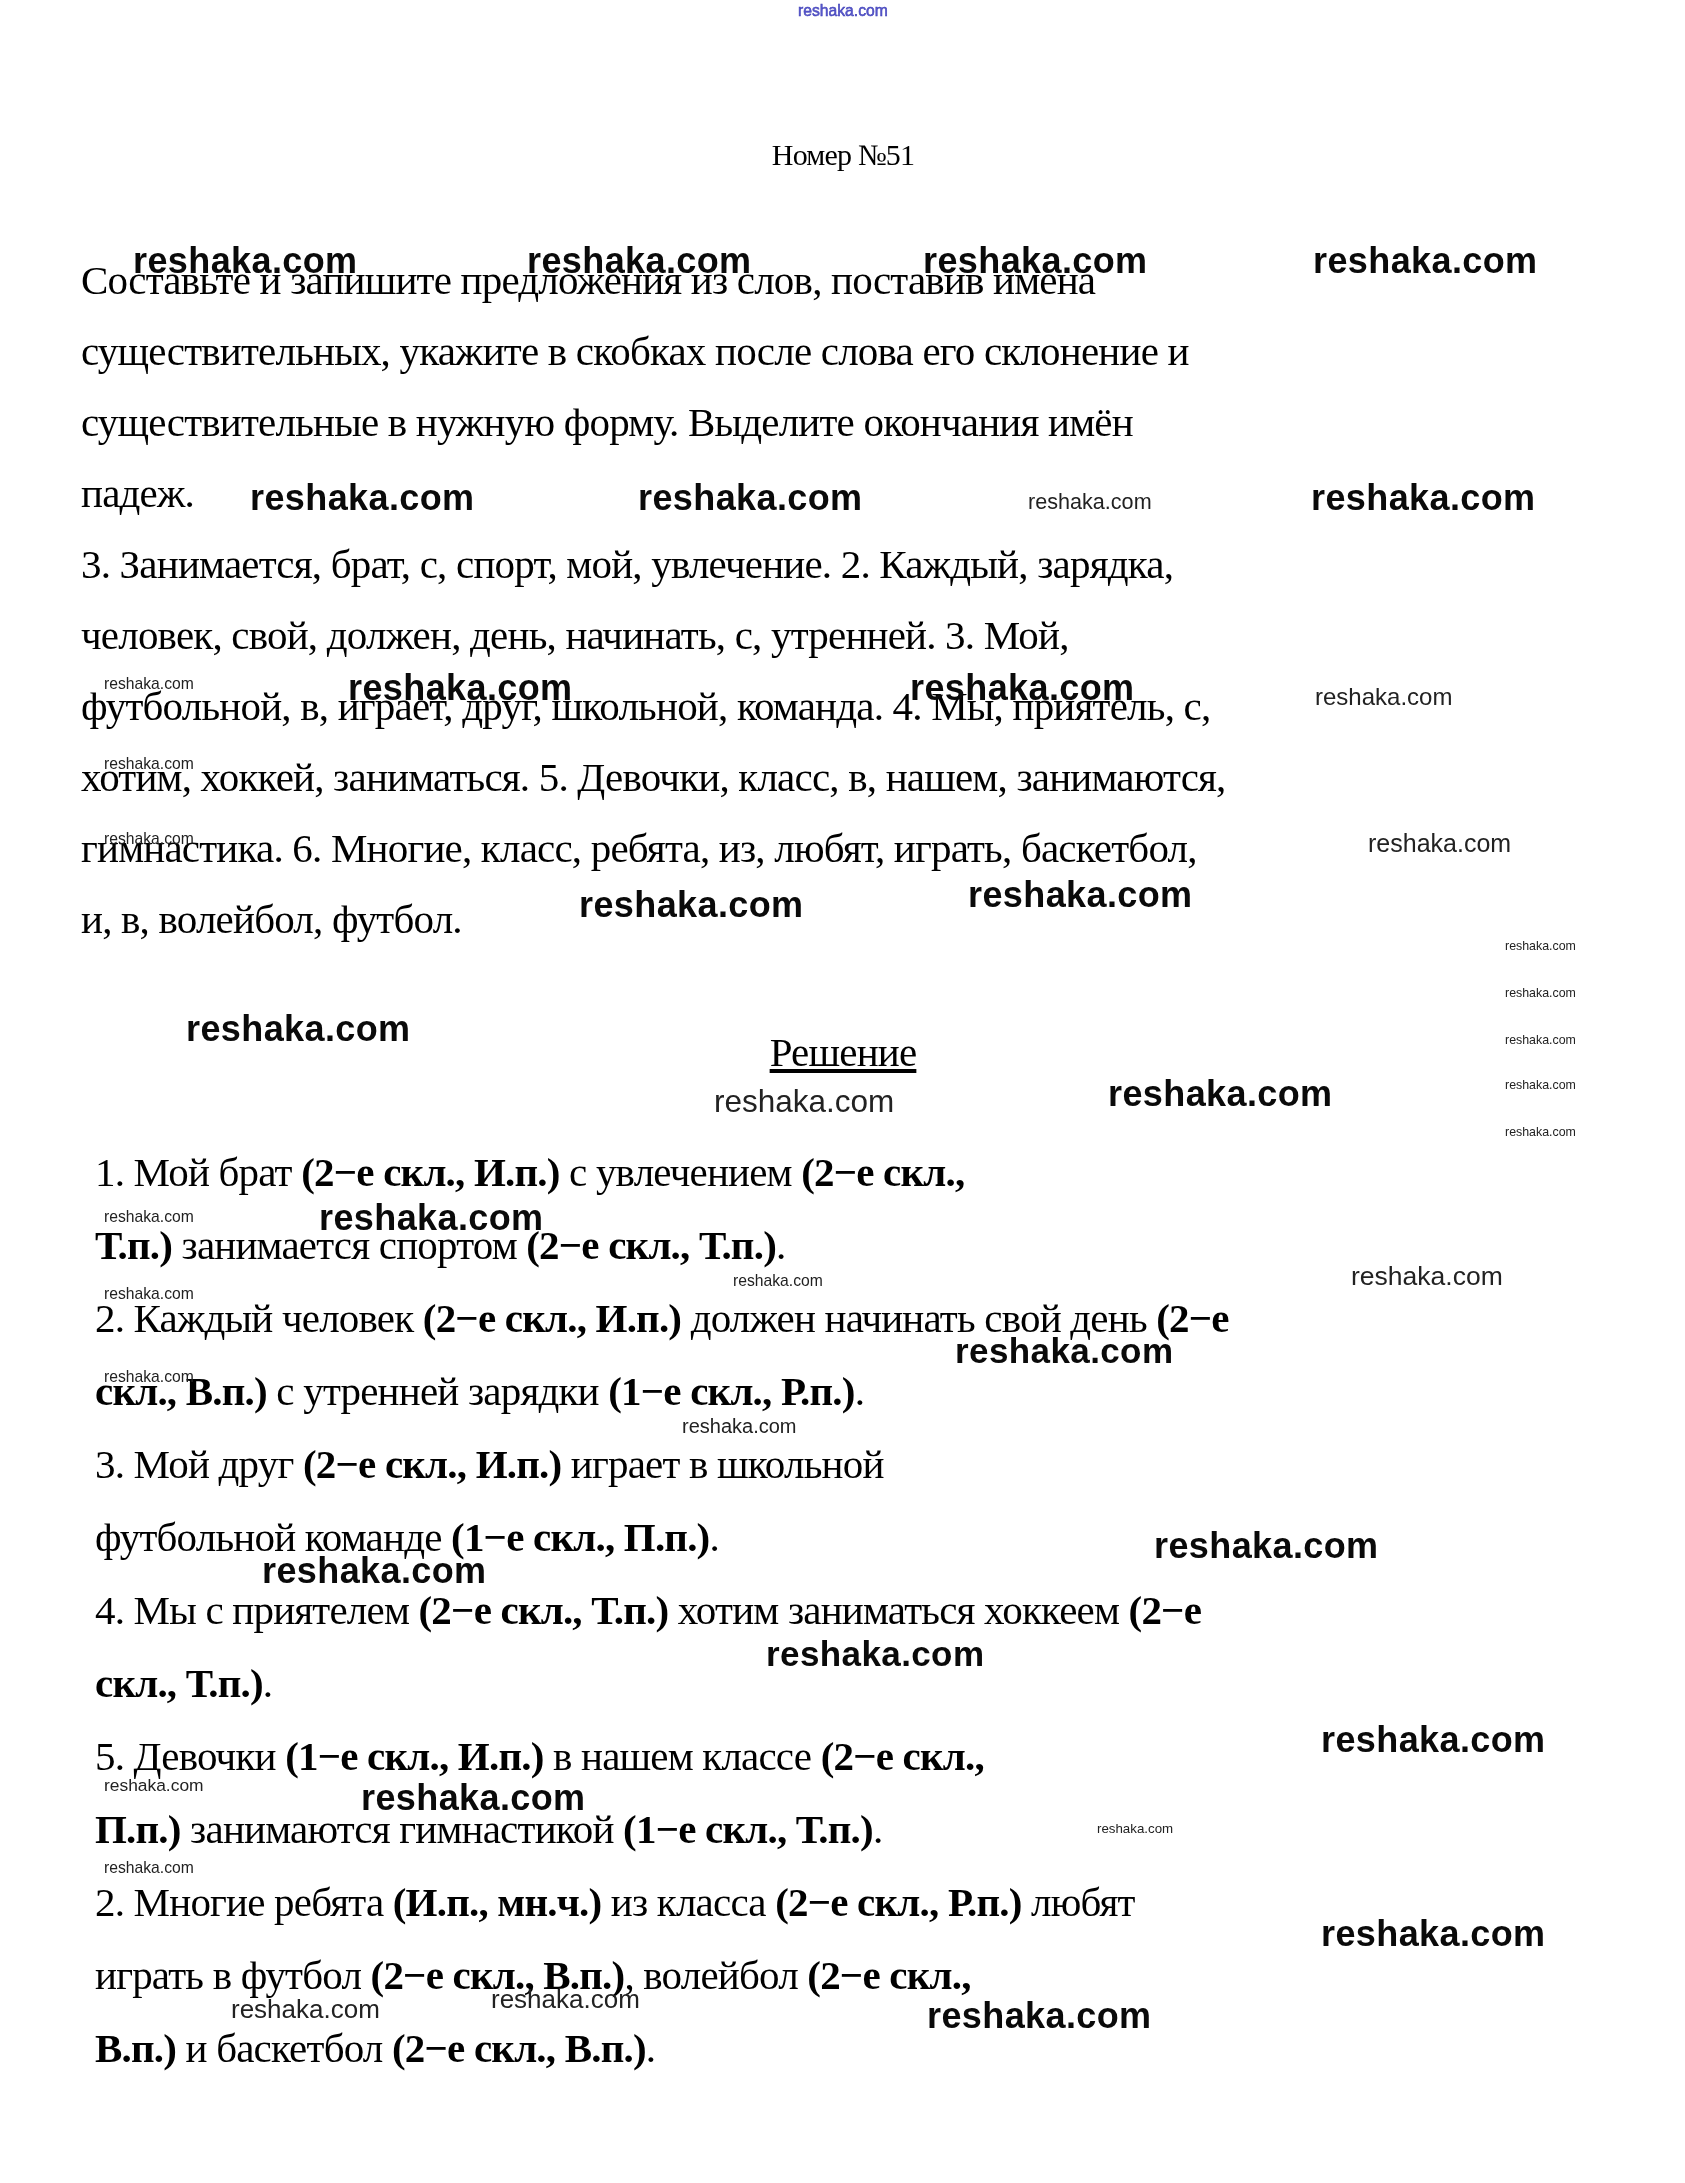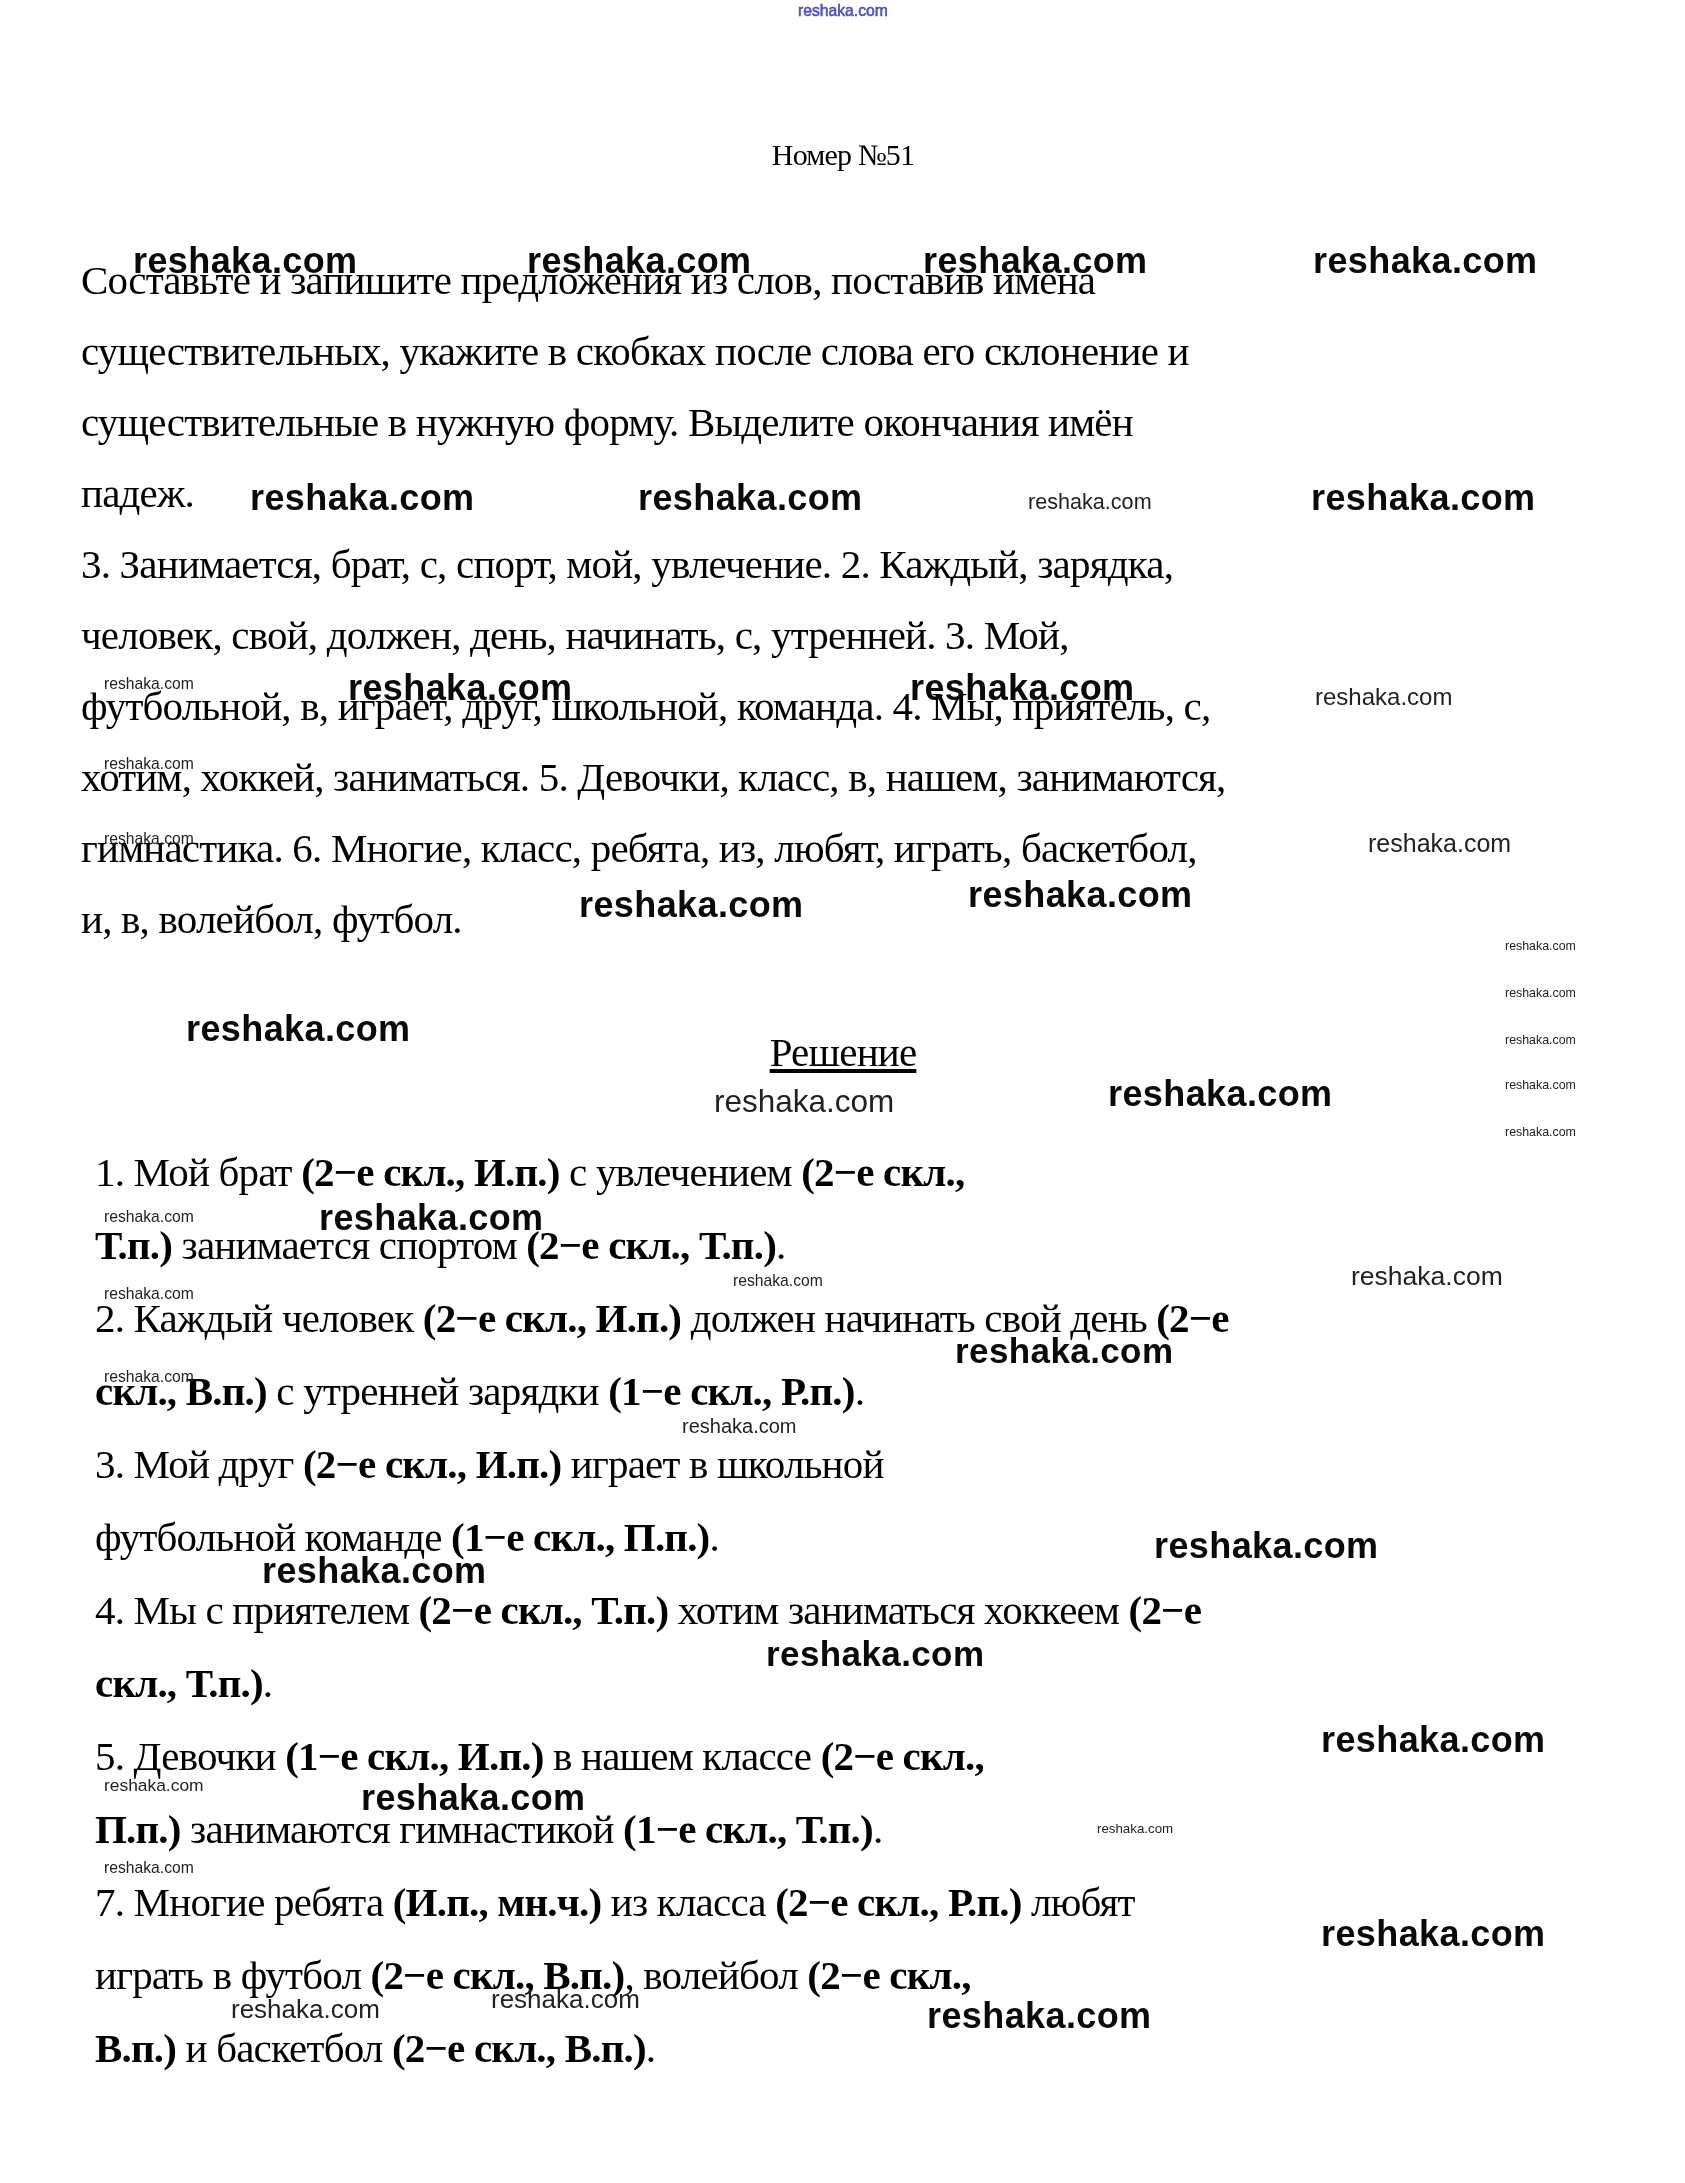--- a/index.html
+++ b/index.html
@@ -66,21 +66,21 @@
     <div class="line"><span>1. Мой брат </span><span class="b">(2−е скл., И.п.)</span><span> с увлечением </span><span class="b">(2−е скл.,</span></div>
     <div class="line"><span class="b">Т.п.)</span><span> занимается спортом </span><span class="b">(2−е скл., Т.п.)</span><span>.</span></div>
     <div class="line"><span>2. Каждый человек </span><span class="b">(2−е скл., И.п.)</span><span> должен начинать свой день </span><span class="b">(2−е</span></div>
     <div class="line"><span class="b">скл., В.п.)</span><span> с утренней зарядки </span><span class="b">(1−е скл., Р.п.)</span><span>.</span></div>
     <div class="line"><span>3. Мой друг </span><span class="b">(2−е скл., И.п.)</span><span> играет в школьной</span></div>
     <div class="line"><span>футбольной команде </span><span class="b">(1−е скл., П.п.)</span><span>.</span></div>
     <div class="line"><span>4. Мы с приятелем </span><span class="b">(2−е скл., Т.п.)</span><span> хотим заниматься хоккеем </span><span class="b">(2−е</span></div>
     <div class="line"><span class="b">скл., Т.п.)</span><span>.</span></div>
     <div class="line"><span>5. Девочки </span><span class="b">(1−е скл., И.п.)</span><span> в нашем классе </span><span class="b">(2−е скл.,</span></div>
     <div class="line"><span class="b">П.п.)</span><span> занимаются гимнастикой </span><span class="b">(1−е скл., Т.п.)</span><span>.</span></div>
-    <div class="line"><span>7. Многие ребята </span><span class="b">(И.п., мн.ч.)</span><span> из класса </span><span class="b">(2−е скл., Р.п.)</span><span> любят</span></div>
+    <div class="line"><span>2. Многие ребята </span><span class="b">(И.п., мн.ч.)</span><span> из класса </span><span class="b">(2−е скл., Р.п.)</span><span> любят</span></div>
     <div class="line"><span>играть в футбол </span><span class="b">(2−е скл., В.п.)</span><span>, волейбол </span><span class="b">(2−е скл.,</span></div>
     <div class="line"><span class="b">В.п.)</span><span> и баскетбол </span><span class="b">(2−е скл., В.п.)</span><span>.</span></div>
   </div>
 
   <span class="wm blue" style="left:798px;top:2.5px;font-size:15.7px">reshaka.com</span>
 
   <span class="wm" style="left:133px;top:243px;font-size:36px">reshaka.com</span>
   <span class="wm" style="left:527px;top:243px;font-size:36px">reshaka.com</span>
   <span class="wm" style="left:923px;top:243px;font-size:36px">reshaka.com</span>
   <span class="wm" style="left:1313px;top:243px;font-size:36px">reshaka.com</span>

